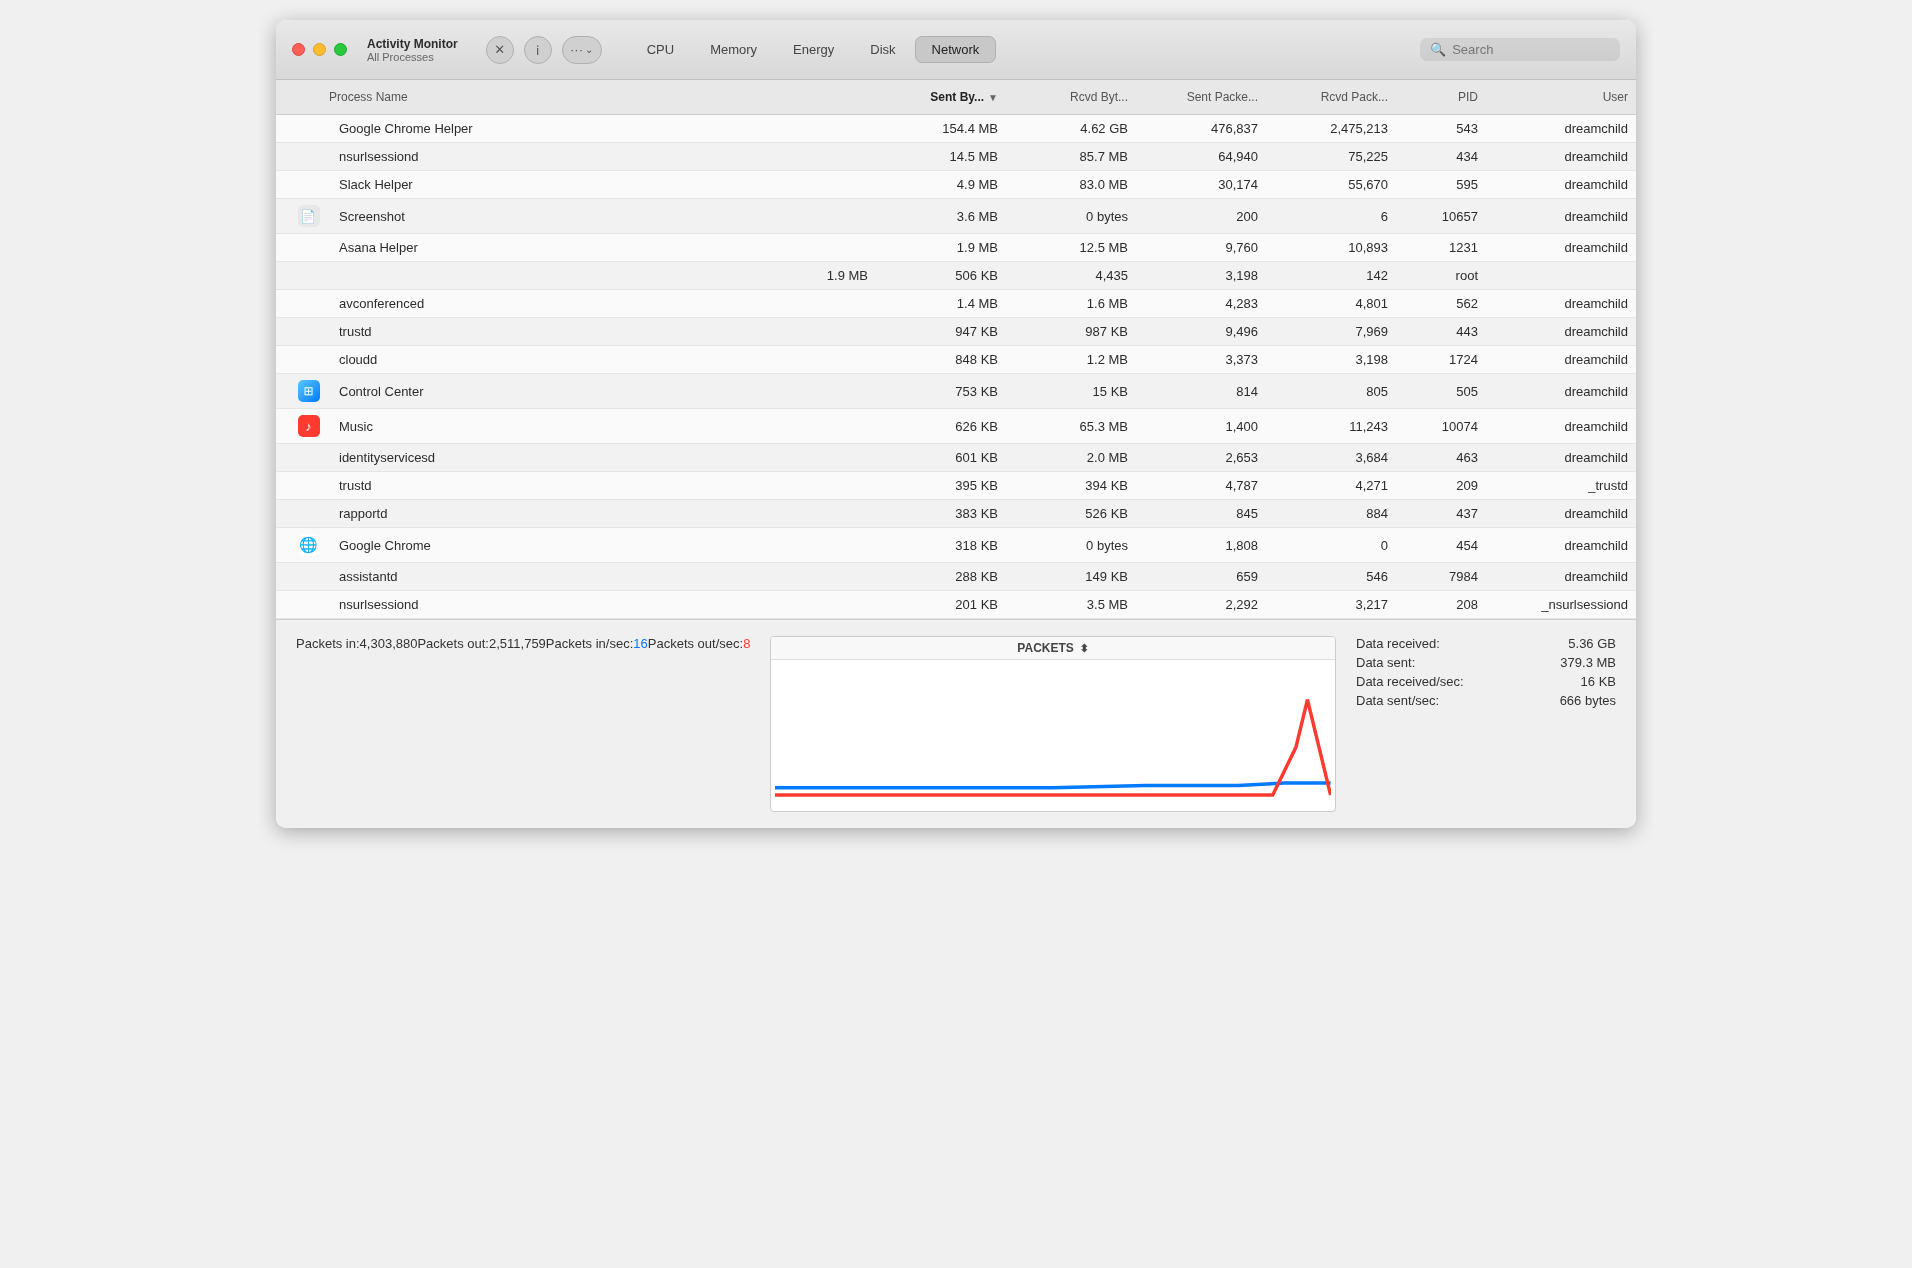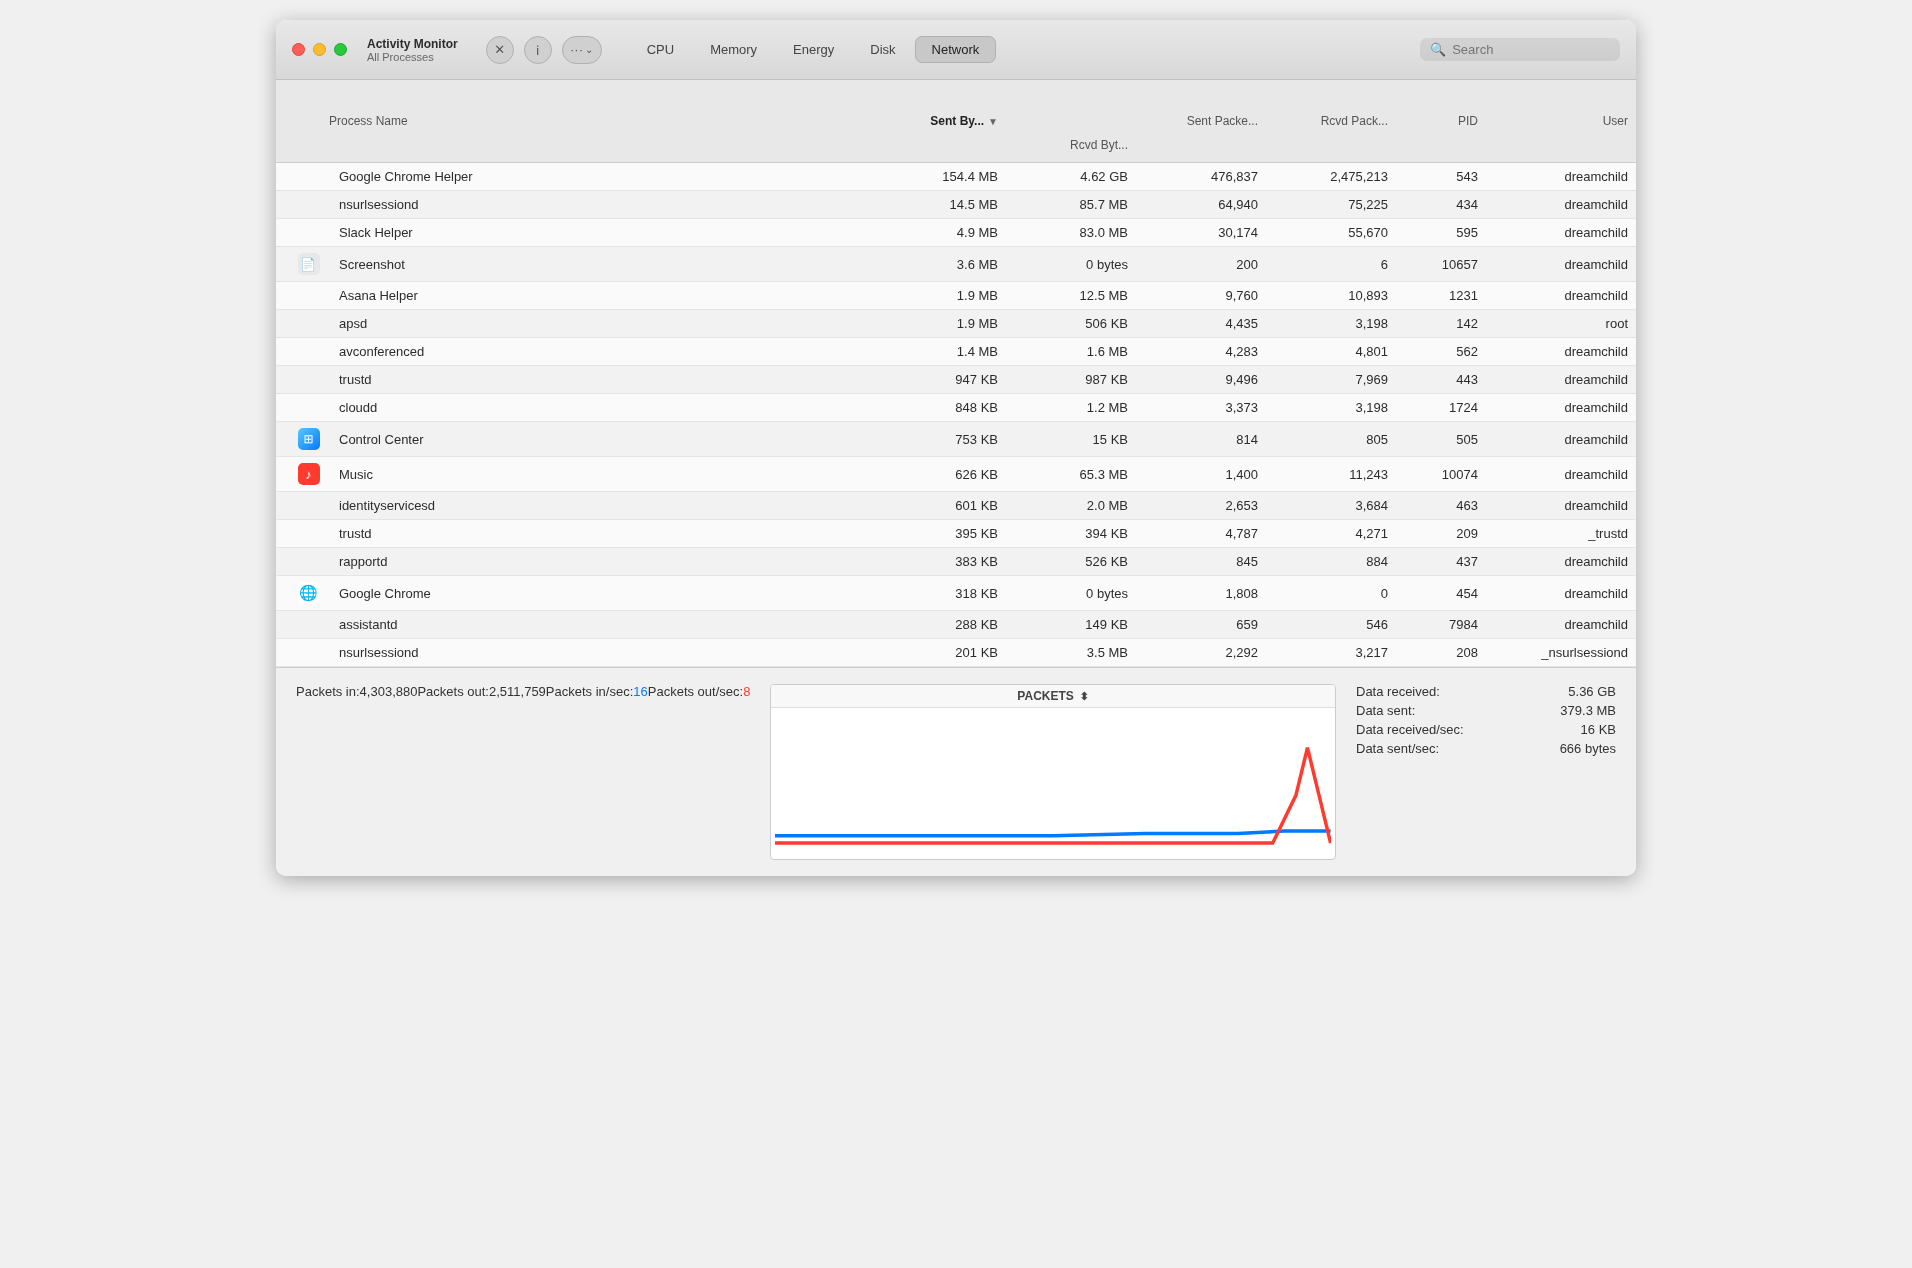--- a/index.html
+++ b/index.html
@@ -274,21 +274,21 @@
     <div class="search-section">
       <span class="search-icon-text">🔍</span>
       <input class="search-input" type="text" placeholder="Search" style="">
     </div>
   </div>
 
   <div class="table-header" id="table-header">
       <div class="th-cell"></div>
       <div class="th-cell">Process Name</div>
       <div class="th-cell active" style="justify-content: flex-end;">Sent By... <span class="sort-arrow">▼</span></div>
-      <div class="th-cell" style="justify-content: flex-end; margin-top: 48px;">Rcvd Byt...</div>
+      <div class="th-cell" style="justify-content: flex-end;">Rcvd Byt...</div>
       <div class="th-cell" style="justify-content: flex-end;">Sent Packe...</div>
       <div class="th-cell" style="justify-content: flex-end;">Rcvd Pack...</div>
       <div class="th-cell" style="justify-content: flex-end;">PID</div>
       <div class="th-cell" style="justify-content: flex-end;">User</div>
     </div>
 
   <div class="table-body" id="table-body">
       <div class="table-row">
         <div class="td-cell" style="justify-content: center;"></div>
         <div class="td-cell">Google Chrome Helper</div>
@@ -336,21 +336,20 @@
         <div class="td-cell">Asana Helper</div>
         <div class="td-cell right">1.9 MB</div>
         <div class="td-cell right">12.5 MB</div>
         <div class="td-cell right">9,760</div>
         <div class="td-cell right">10,893</div>
         <div class="td-cell right">1231</div>
         <div class="td-cell right">dreamchild</div>
       </div>
       <div class="table-row">
         <div class="td-cell" style="justify-content: center;"></div>
-        <div class="td-cell">apsd</div>
         <div class="td-cell right">1.9 MB</div>
         <div class="td-cell right">506 KB</div>
         <div class="td-cell right">4,435</div>
         <div class="td-cell right">3,198</div>
         <div class="td-cell right">142</div>
         <div class="td-cell right">root</div>
       </div>
       <div class="table-row">
         <div class="td-cell" style="justify-content: center;"></div>
         <div class="td-cell">avconferenced</div>

